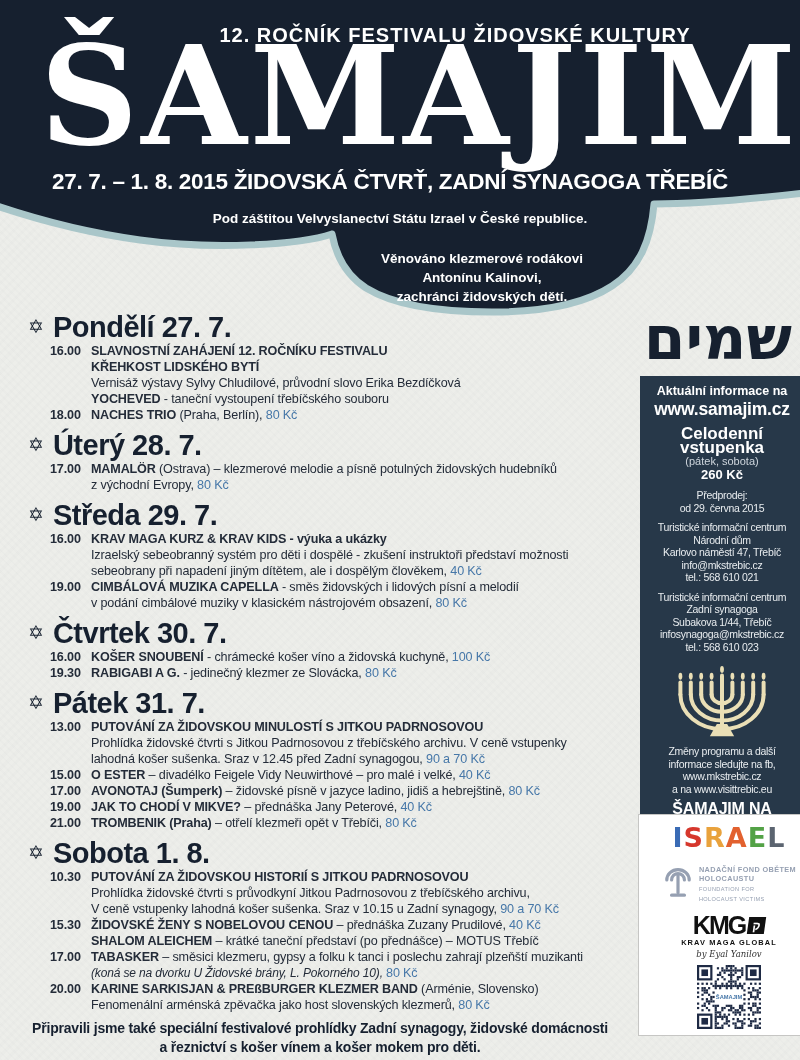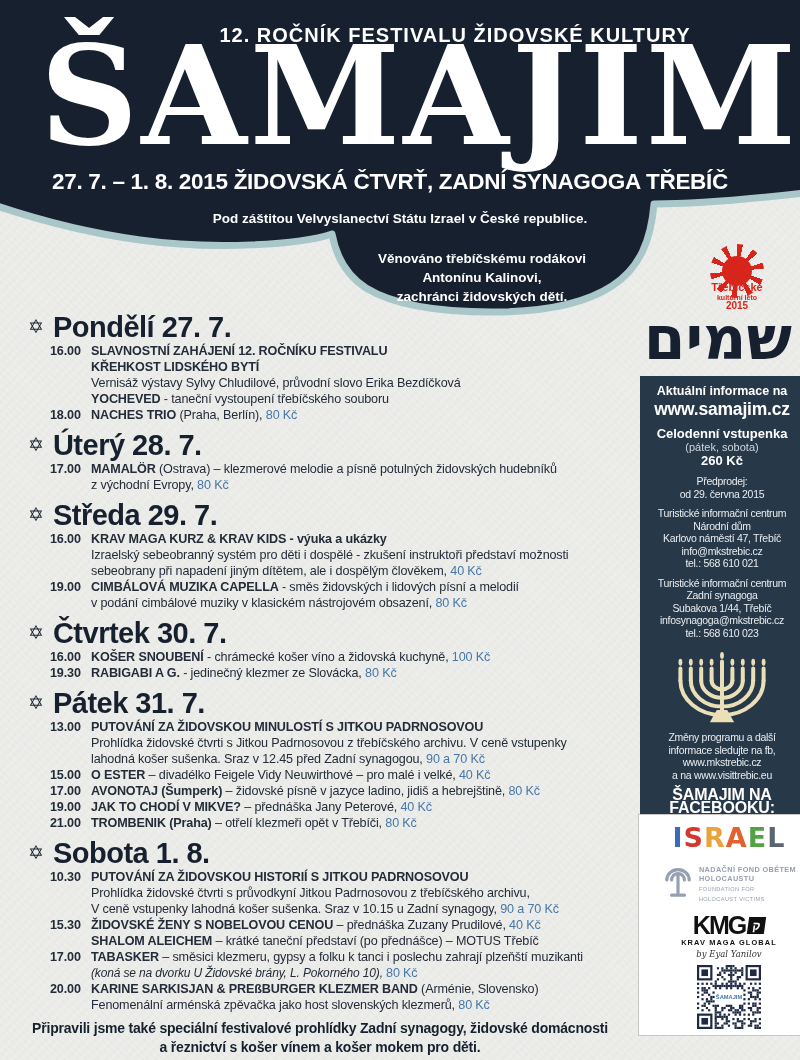--- a/index.html
+++ b/index.html
@@ -46,21 +46,21 @@
     letter-spacing:-0.15px;white-space:nowrap;color:var(--body-text,#242C39);}
   .evtime{position:absolute;left:22px;width:40px;font-weight:bold;}
   .seg-b{font-weight:bold;}
   .seg-p{color:var(--price-blue,#4677A8);}
   .seg-i{font-style:italic;font-size:12px;}
   
   .ibox{position:absolute;left:640px;top:376px;width:164px;box-sizing:border-box;
     background:var(--box-navy,#273849);color:#fff;text-align:center;padding:8px 5px 8px 5px;}
   .ib-l1{font-weight:bold;font-size:12.5px;line-height:15px;}
   .ib-url{font-weight:bold;font-size:17.5px;line-height:21px;letter-spacing:-0.2px;}
-  .ib-t1{margin-top:7px;font-weight:bold;font-size:13px;line-height:14px;}
+  .ib-t1{margin-top:7px;font-weight:bold;font-size:17px;line-height:14px;}
   .ib-t2{font-size:11px;line-height:12px;color:#cfd6dd;}
   .ib-t3{font-weight:bold;font-size:13px;line-height:15px;}
   .ib-block{margin-top:7px;font-size:10.5px;line-height:12.5px;letter-spacing:-0.3px;color:#e8ecef;}
   .menorah{margin:5px auto 0 auto;}
   .ib-fb1{margin-top:7px;font-weight:bold;font-size:16px;line-height:13px;letter-spacing:-0.2px;}
   .ib-fb2{font-size:9.8px;line-height:12px;letter-spacing:-0.25px;color:#e8ecef;}
   
   .lbox{position:absolute;left:638px;top:814px;width:182px;height:222px;box-sizing:border-box;
     background:#fff;border:1px solid #c6c6c4;text-align:center;overflow:hidden;}
   .israel{margin-top:8px;font-family:"DejaVu Sans",sans-serif;font-weight:bold;font-size:27px;
@@ -95,33 +95,25 @@
              C 346 275 336 256 332 234
              C 300 245 212 250 140 240
              C 88 233 40 221 -12 203 Z" fill="var(--navy)" stroke="var(--edge-blue)" stroke-width="7" stroke-linejoin="round"></path>
   </svg>
 
   <div class="hdr-topline">12. ROČNÍK FESTIVALU ŽIDOVSKÉ KULTURY</div>
   <div class="hdr-title">ŠAMAJIM</div>
   <div class="hdr-subtitle">27. 7. – 1. 8. 2015 ŽIDOVSKÁ ČTVRŤ, ZADNÍ SYNAGOGA TŘEBÍČ</div>
   <div class="hdr-patronage">Pod záštitou Velvyslanectví Státu Izrael v České republice.</div>
   <div class="dedication" id="dedication">
-      <div>Věnováno třebíčskému rodákovi</div>
+      <div>Věnováno klezmerové rodákovi</div>
       <div>Antonínu Kalinovi,</div>
       <div>zachránci židovských dětí.</div>
     </div>
 
-  <div class="sun-logo">
-    <div class="sun"></div>
-    <div class="sun-text" id="sun-text">
-        <div class="l0">Třebíčské</div>
-        <div class="l1">kulturní léto</div>
-        <div class="l2">2015</div>
-      </div>
-  </div>
 
   <div class="hebrew">שמים</div>
 
   <div class="program" id="program">
       <section class="day-section">
         <div class="day-heading">
           <span class="star">✡</span>
           <span class="day-label">Pondělí 27. 7.</span>
         </div>
         <div class="evline"><span class="evtime">16.00</span><span class="seg-b">SLAVNOSTNÍ ZAHÁJENÍ 12. ROČNÍKU FESTIVALU</span></div>

